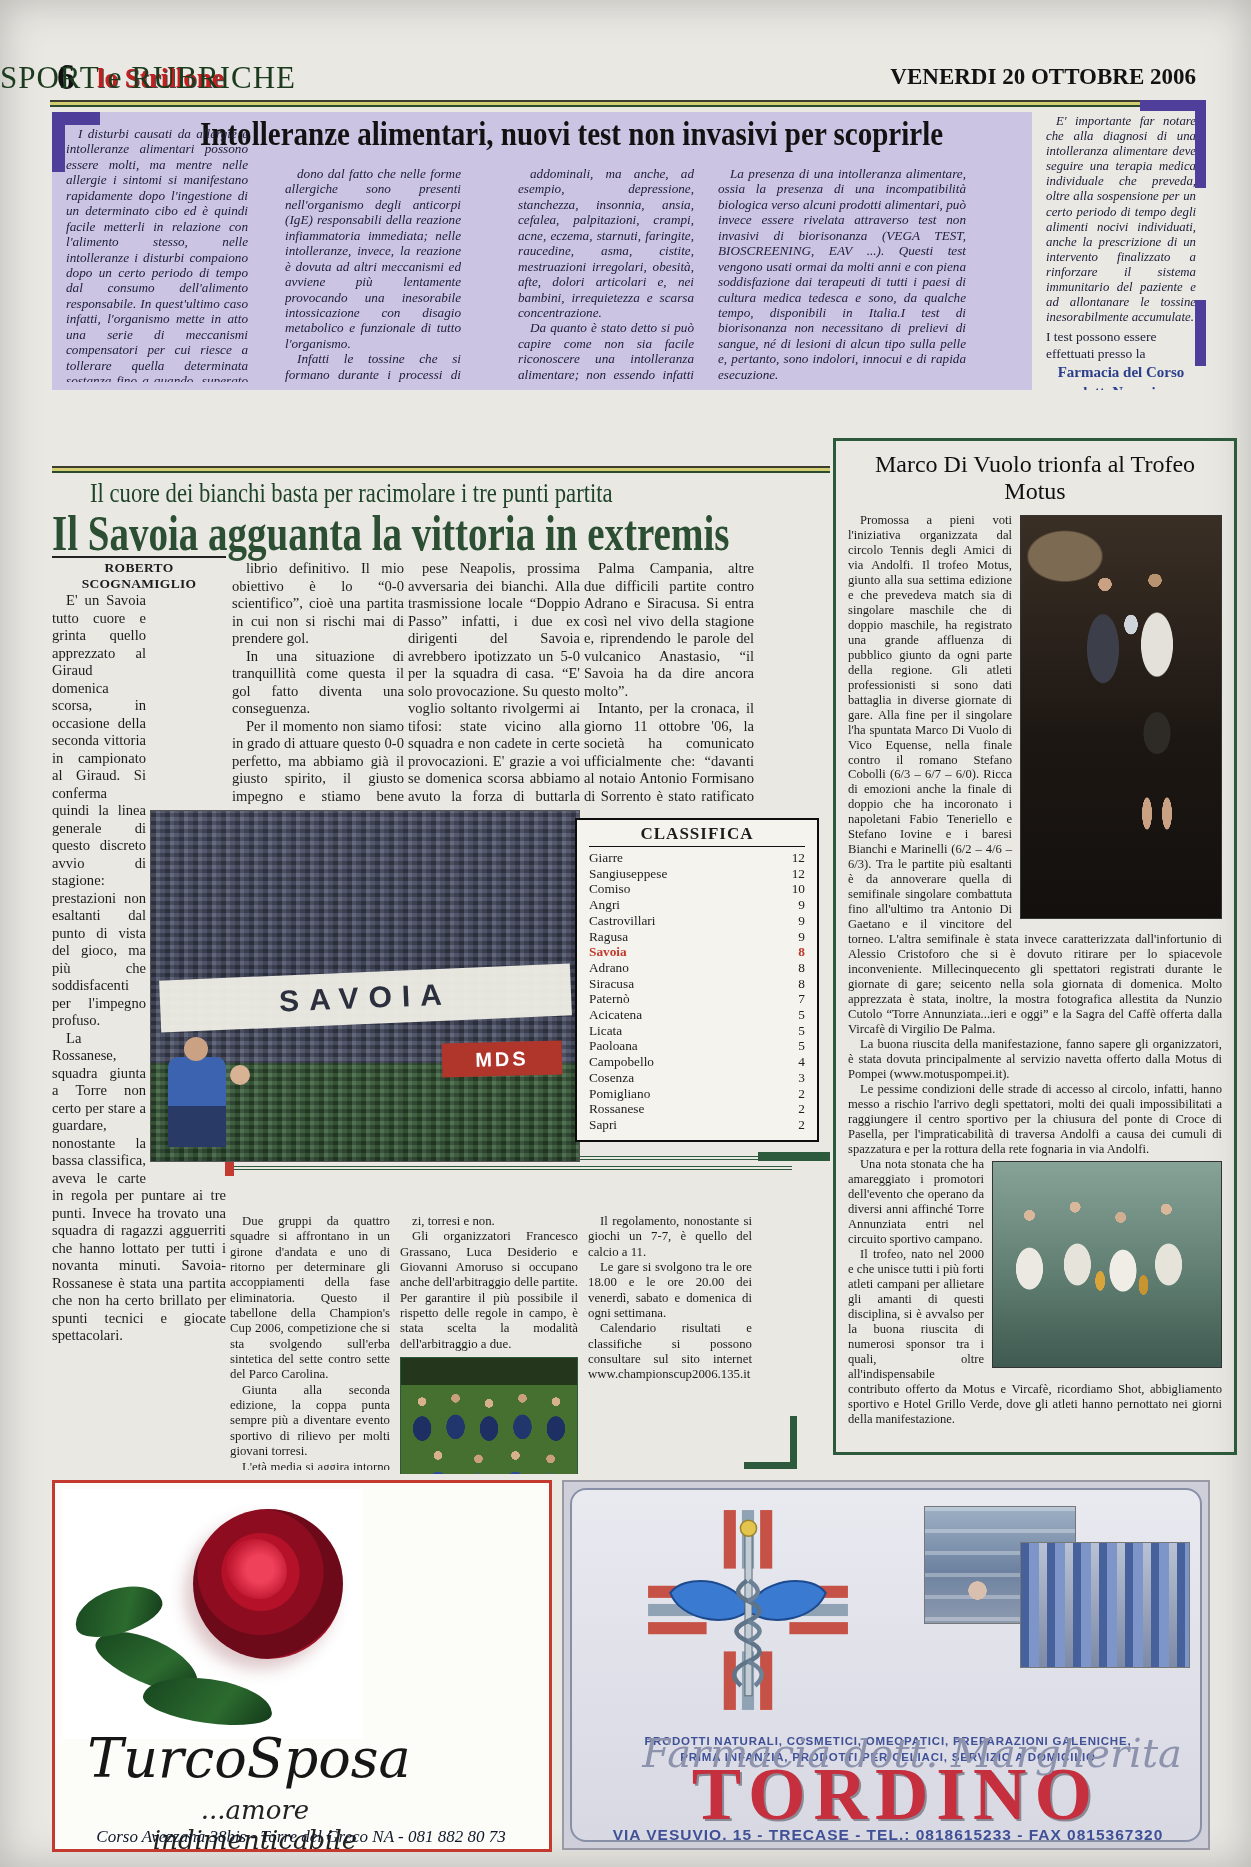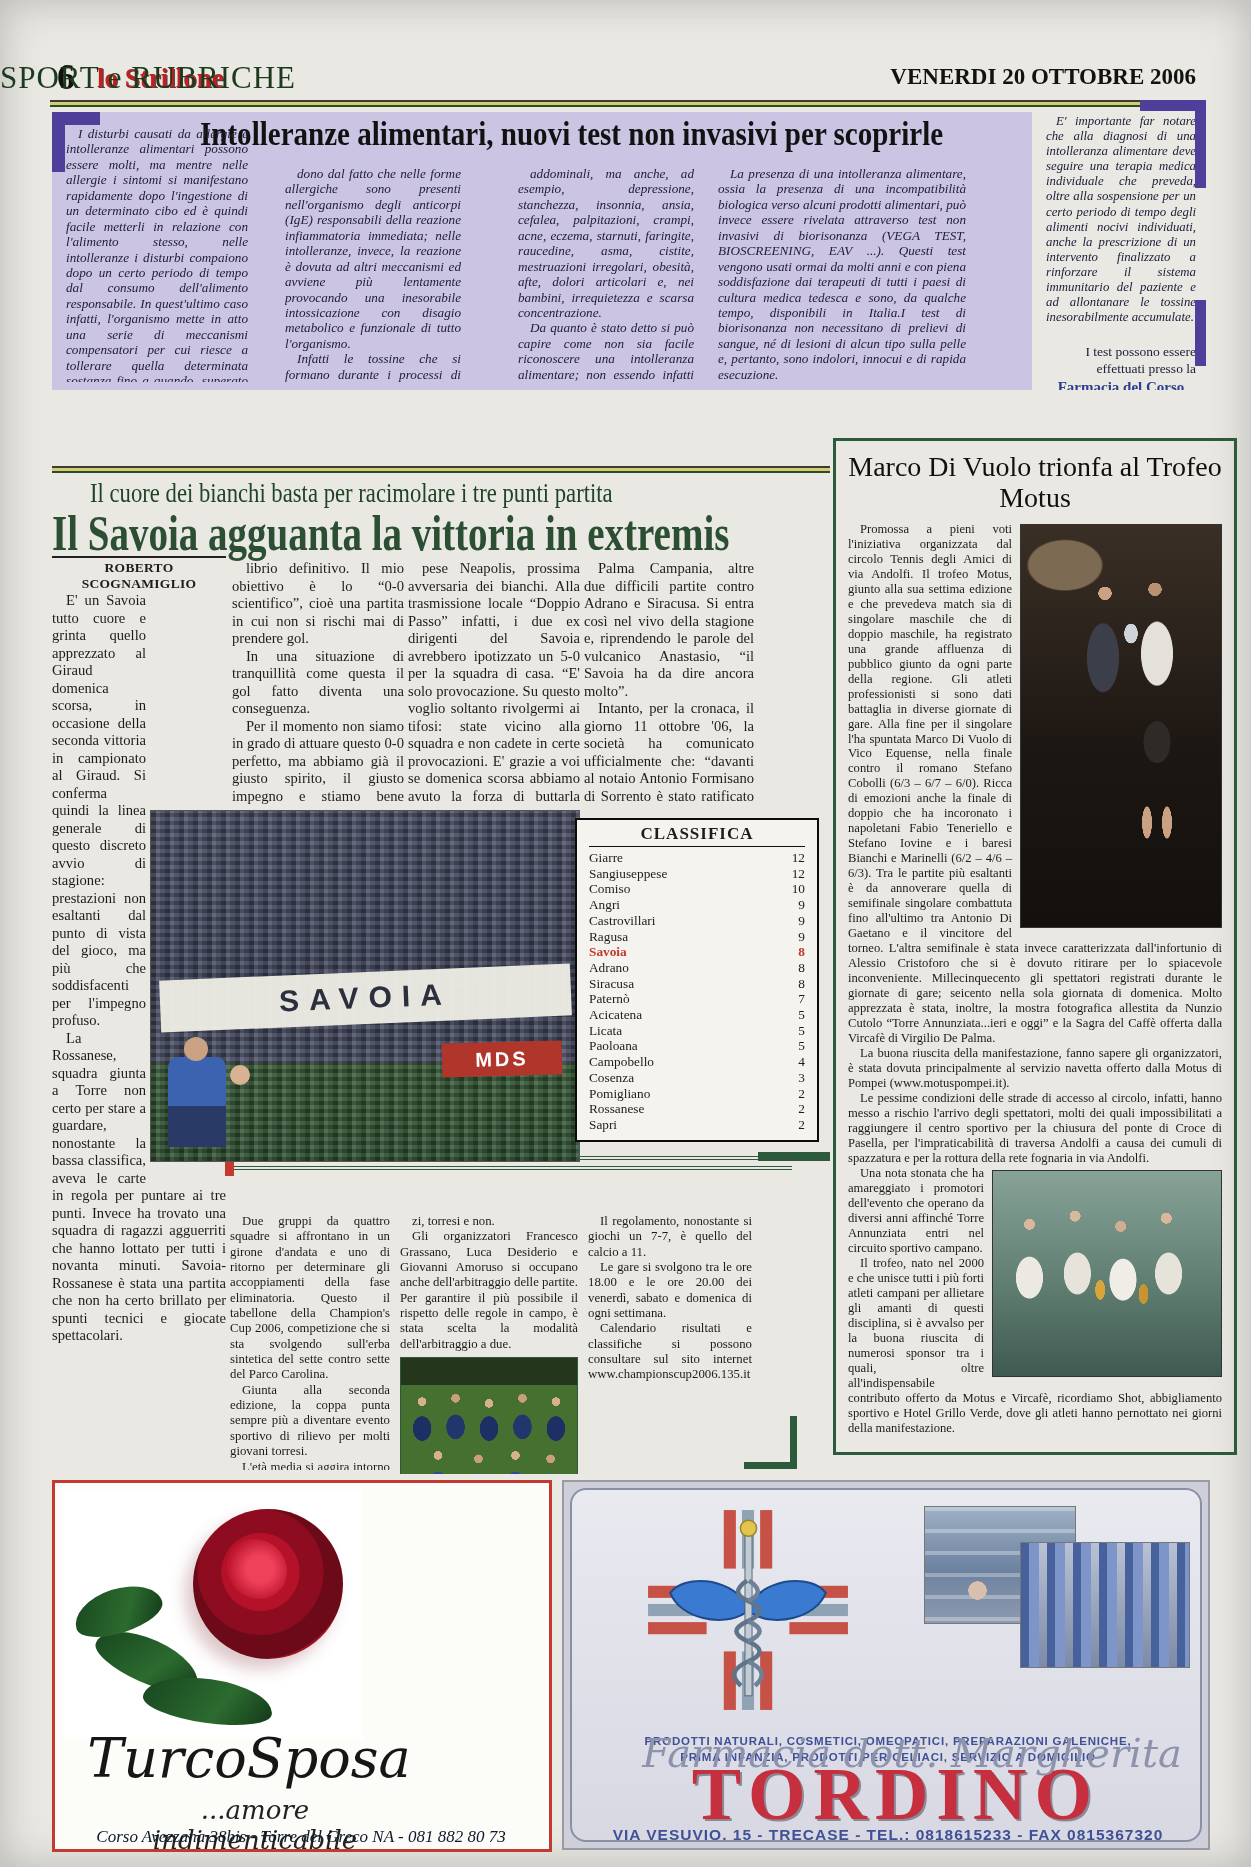--- a/index.html
+++ b/index.html
@@ -19,21 +19,21 @@
 
   
   .lav-panel{background:#cbc5e3;}
   .purple{background:#4f3f9b;}
   .intol-head{font-size:33px;font-weight:bold;color:#121212;white-space:nowrap;
               transform:scaleX(.88);transform-origin:left top;}
   .intol-col{font-style:italic;font-size:13.2px;line-height:1.17;color:#20203a;}
   .intol-col p{margin:0;text-indent:12px;}
   .intol-right{font-size:12.8px;line-height:1.18;color:#20203a;}
   .intol-right p{margin:0;font-style:italic;text-indent:10px;text-align:justify;}
-  .test-note{font-style:normal;font-size:13.5px;text-align:right;margin-top:19px;line-height:1.25;}
+  .test-note{font-style:normal;font-size:13.5px;text-align:left;margin-top:4px;line-height:1.25;}
   .blue-strong{color:#2b3e8c;font-weight:bold;font-size:15px;text-align:center;line-height:1.3;}
 
   
   .kicker{font-size:27px;color:#1f4328;white-space:nowrap;transform:scaleX(.84);transform-origin:left top;}
   .main-head{font-size:50px;font-weight:bold;color:#2c4f33;white-space:nowrap;
              transform:scaleX(.78);transform-origin:left top;}
   .byline{border-top:2px solid #222;padding-top:2px;text-align:center;font-weight:bold;
           font-size:13.5px;letter-spacing:.3px;}
   .body-col{font-size:14.6px;line-height:1.2;}
   .body-col p{margin:0;text-indent:14px;text-align:justify;}
@@ -59,21 +59,21 @@
 
   
   .classifica{border:2.5px solid #0c0c0c;background:#f4f3ee;padding:4px 12px 0 12px;}
   .classifica-title{text-align:center;font-weight:bold;font-size:17px;letter-spacing:1px;
      border-bottom:1.5px solid #111;padding-bottom:2px;margin-bottom:3px;}
   .cls-row{display:flex;justify-content:space-between;font-size:13.3px;line-height:15.7px;}
   .cls-row.hl{color:#c0392b;font-weight:bold;}
 
   
   .dv-box{border:3px solid #2d5a3d;padding:8px 12px;}
-  .dv-title{text-align:center;font-size:28px;line-height:1.12;color:#101010;margin:2px 0 8px 0;}
+  .dv-title{text-align:center;font-size:24px;line-height:1.12;color:#101010;margin:2px 0 8px 0;}
   .dv-body{font-size:12.6px;line-height:1.19;}
   .dv-body p{margin:0;text-indent:12px;text-align:justify;}
   .ph-tennis{float:right;width:200px;height:402px;margin:2px 0 6px 8px;border:1px solid #333;
      background:
       radial-gradient(ellipse 62px 42px at 22% 10%,#7d6a52 0 58%,transparent 62%),
       radial-gradient(circle 11px at 42% 17%,#caa183 0 60%,transparent 62%),
       radial-gradient(circle 11px at 67% 16%,#b9926f 0 60%,transparent 62%),
       radial-gradient(ellipse 26px 56px at 41% 33%,#3c3f4a 0 60%,transparent 63%),
       radial-gradient(ellipse 26px 52px at 68% 32%,#e3e1da 0 60%,transparent 63%),
       radial-gradient(ellipse 11px 16px at 55% 27%,#cfd3da 0 60%,transparent 63%),

